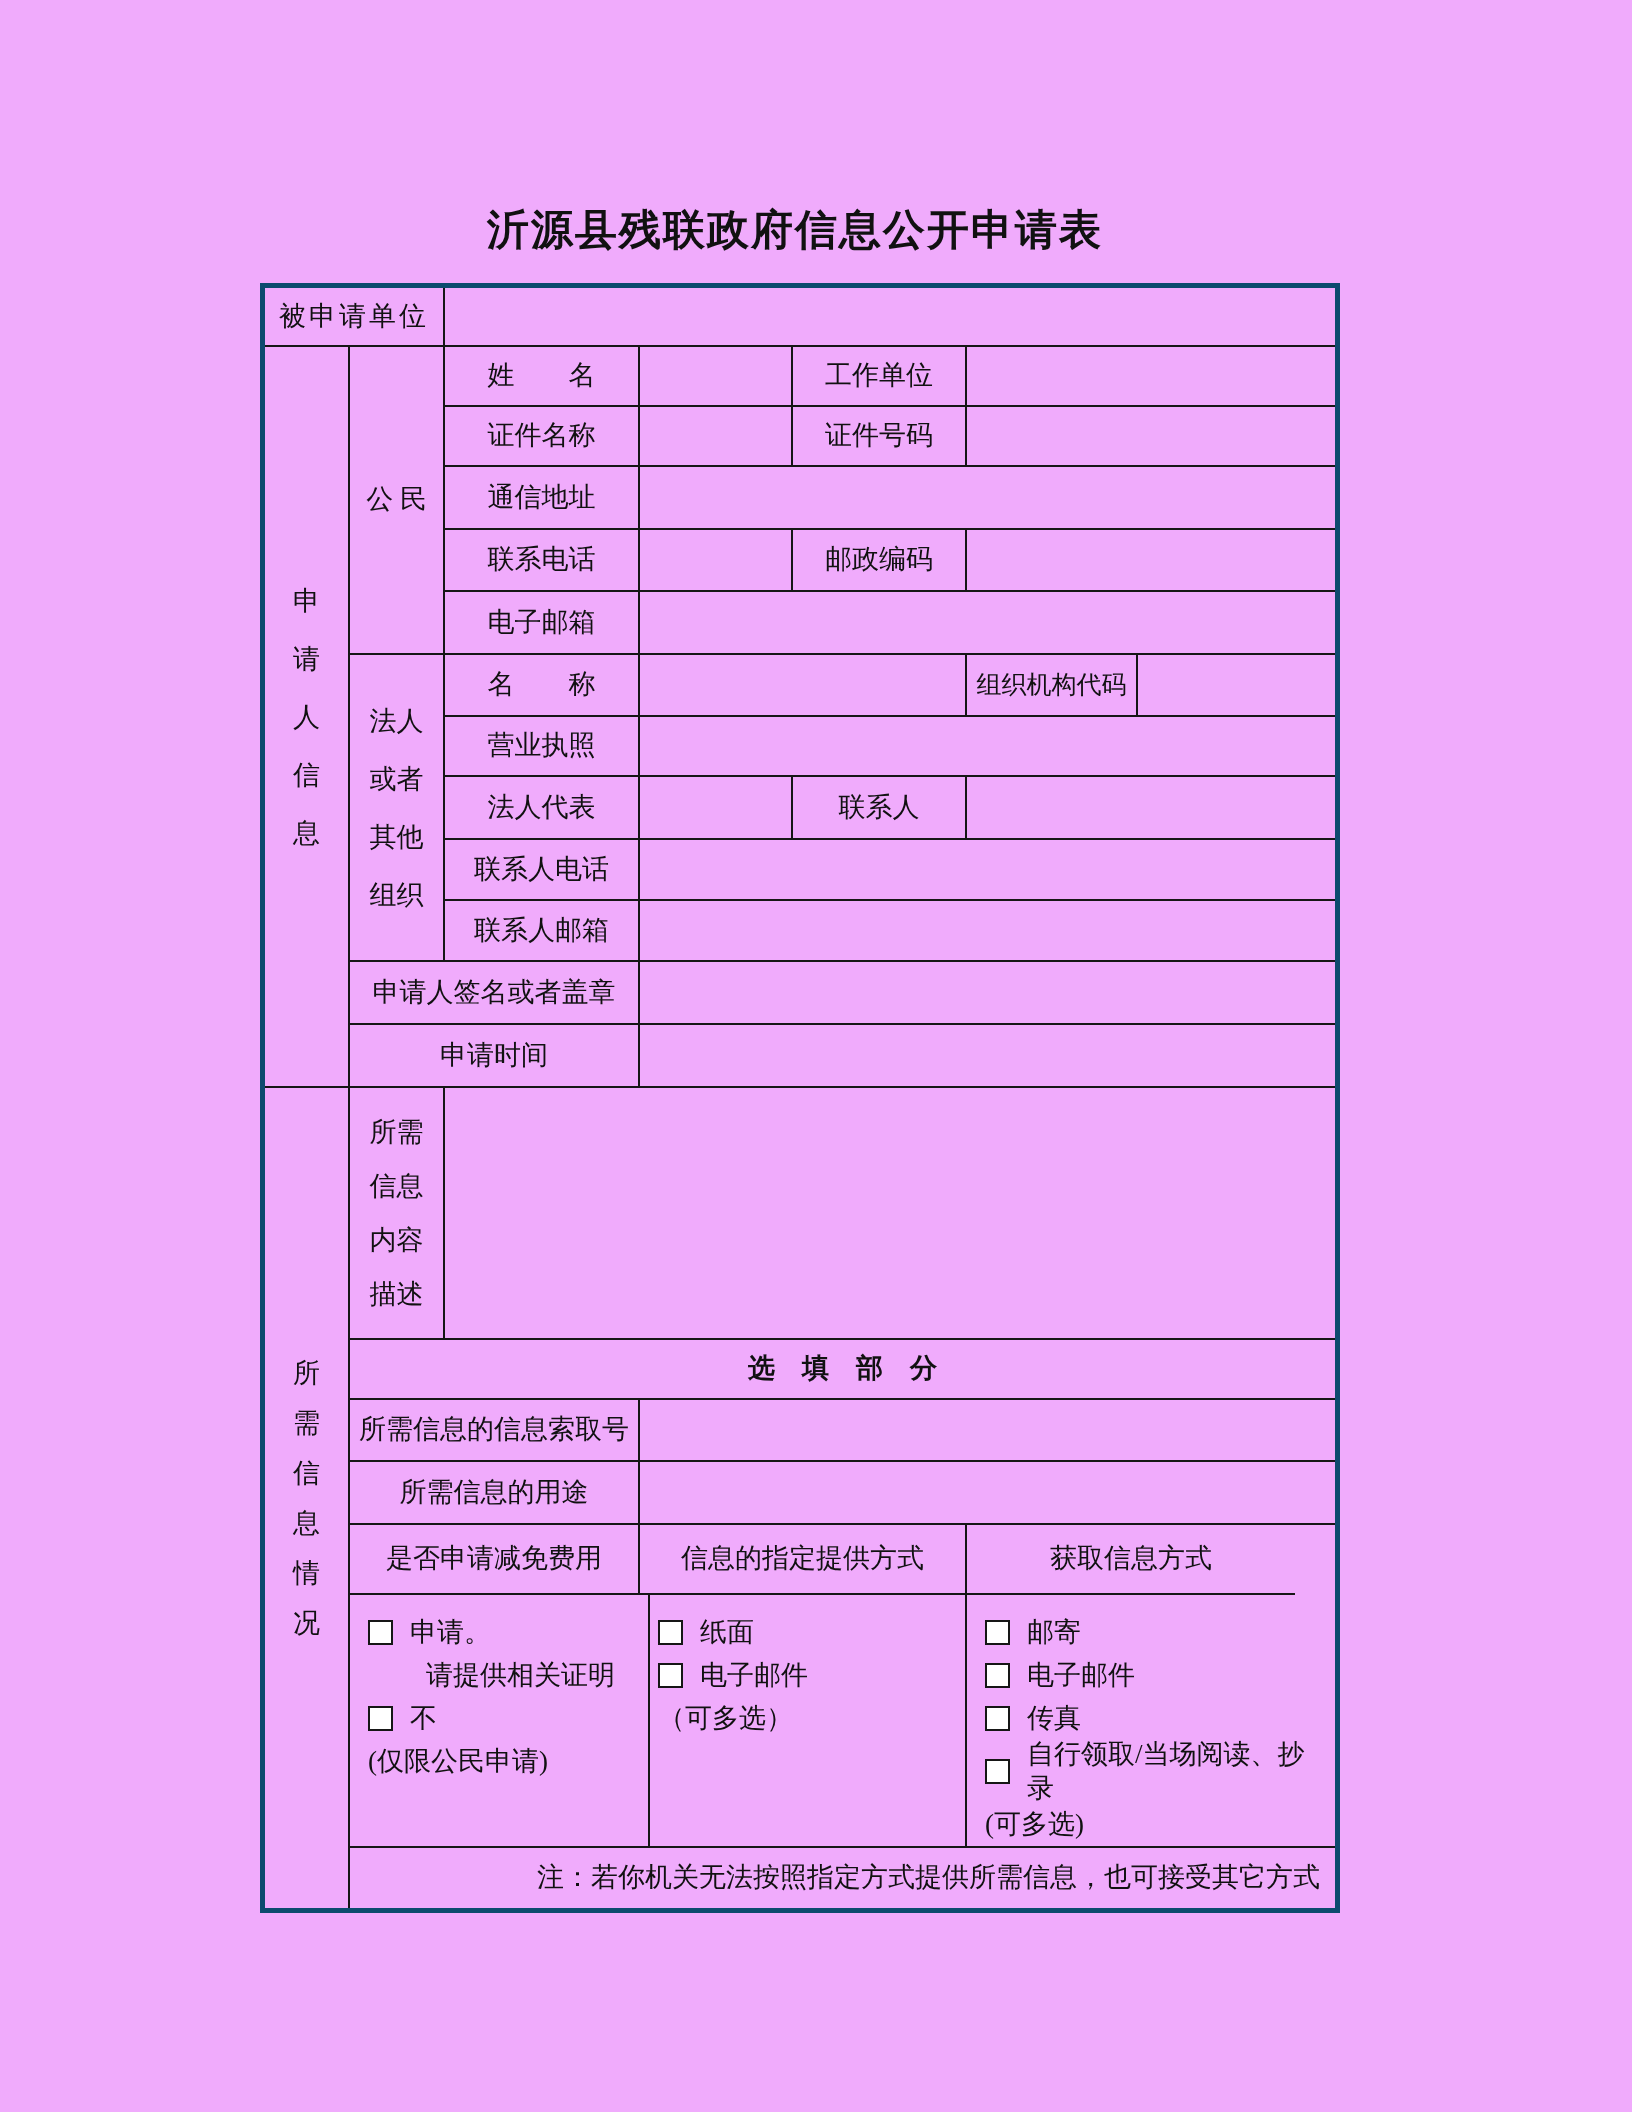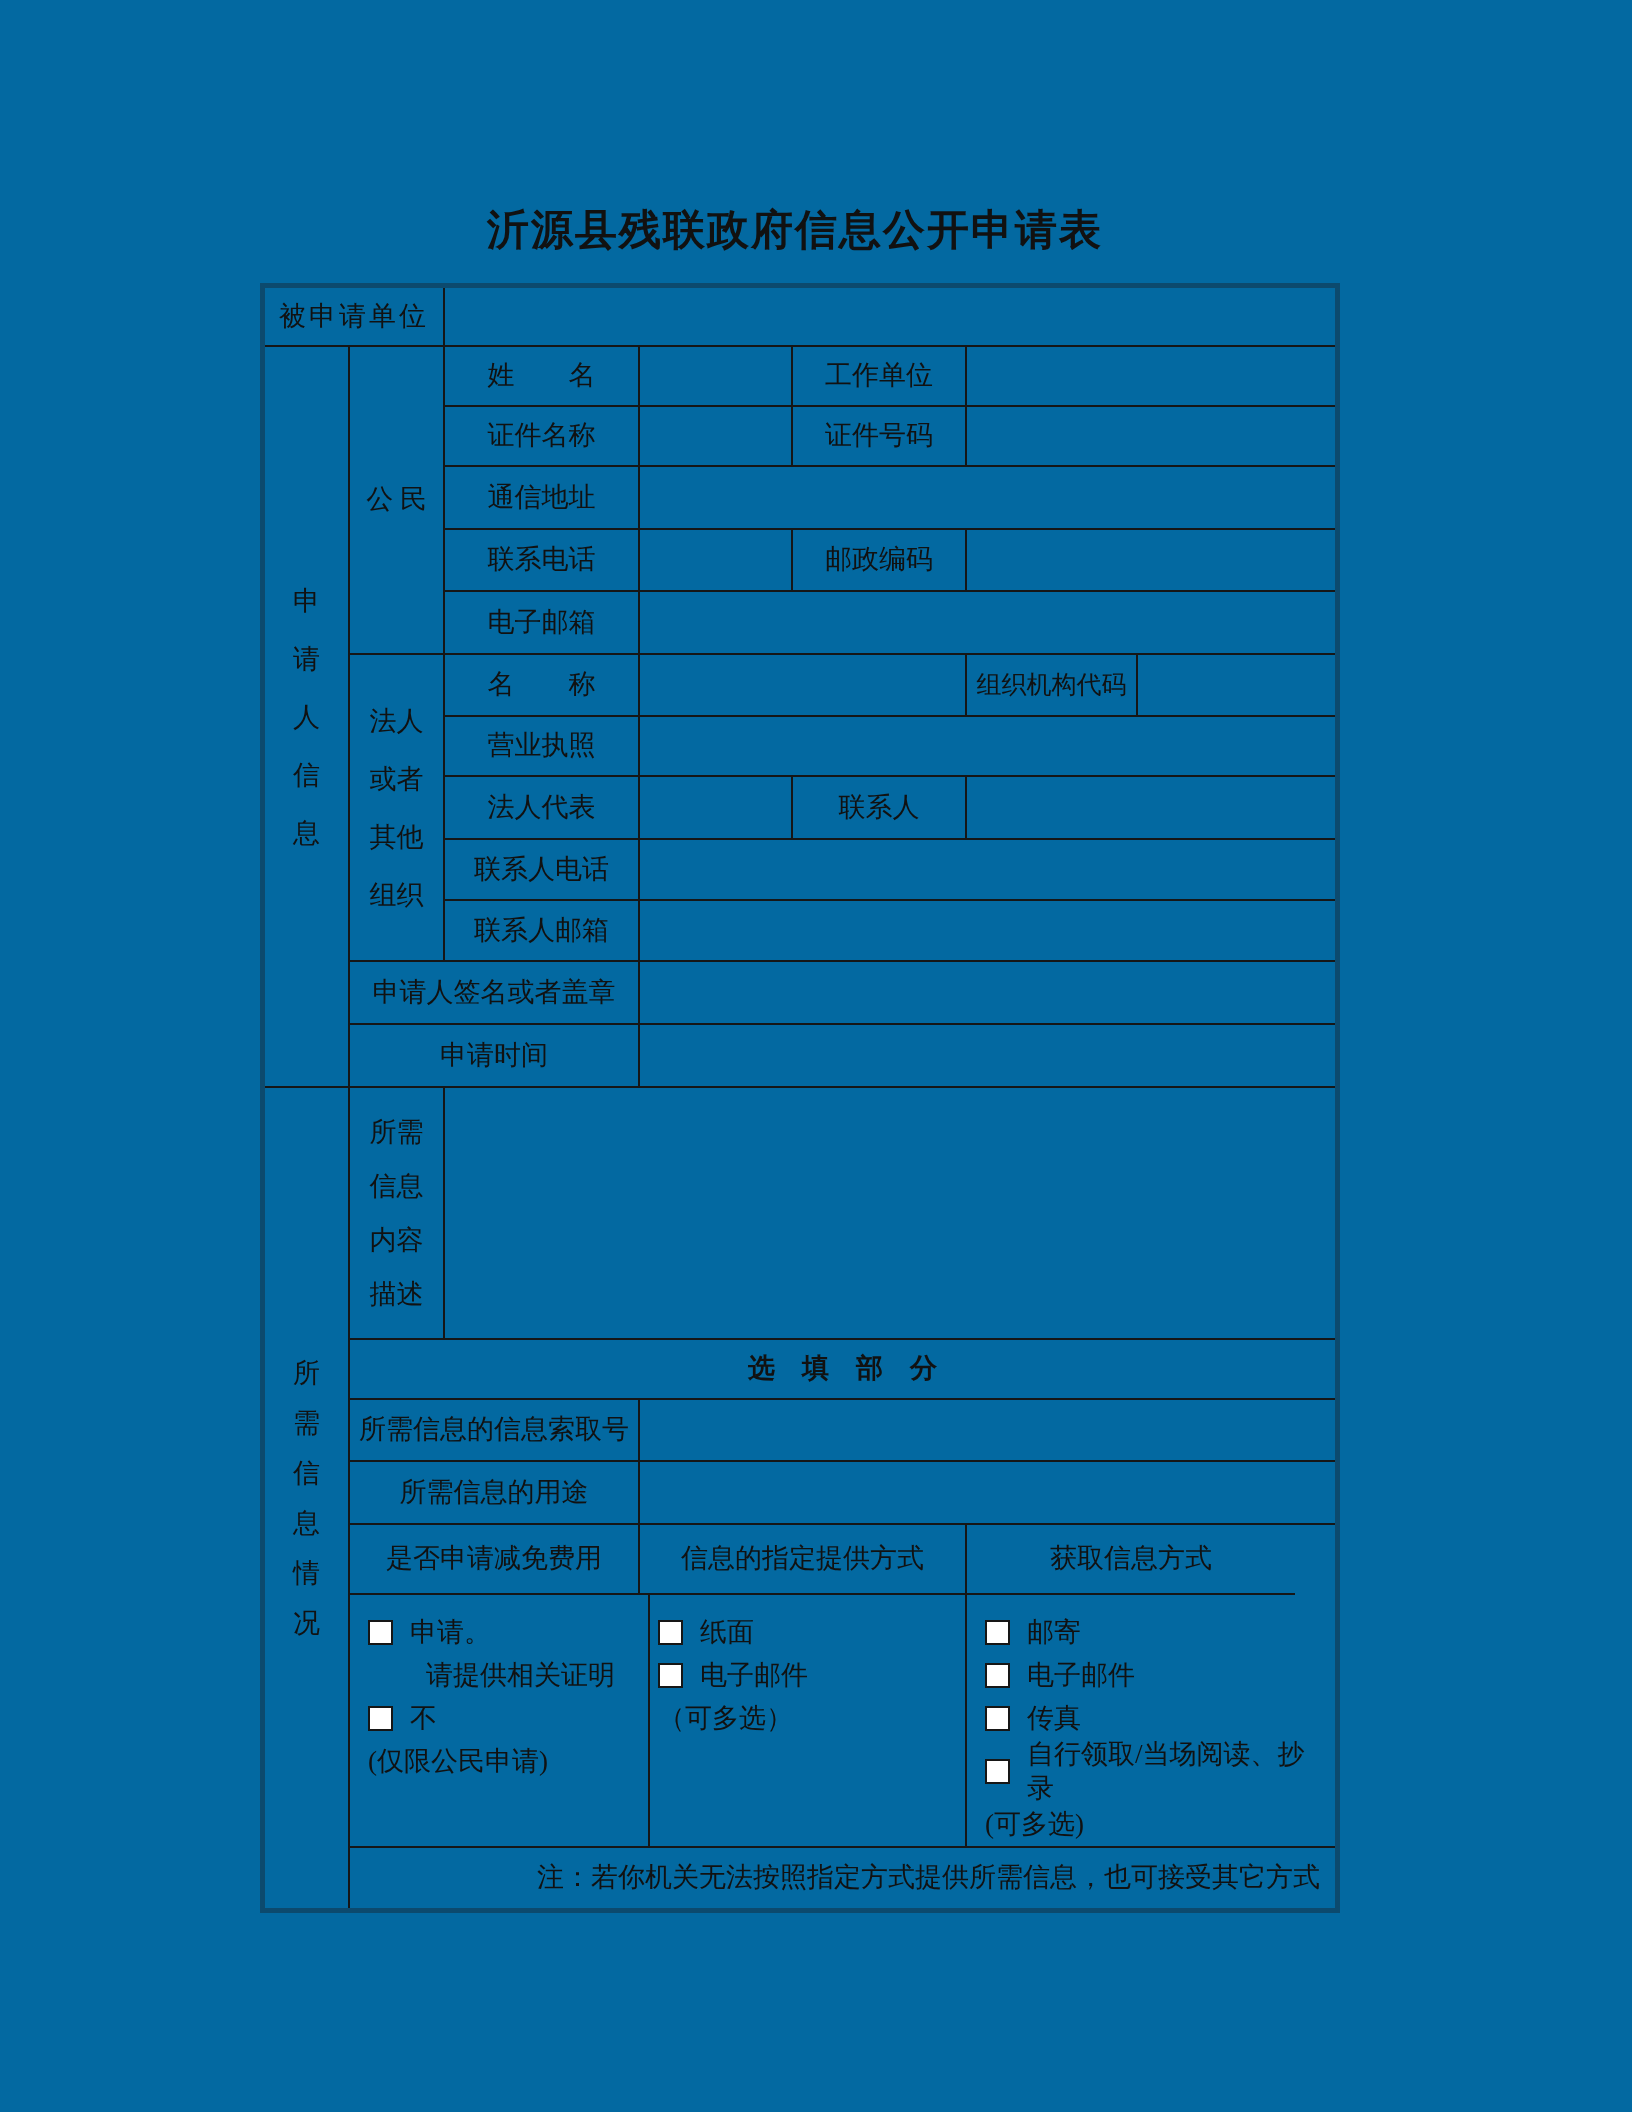--- a/index.html
+++ b/index.html
@@ -1,17 +1,17 @@
 <!DOCTYPE html>
 <html><head>
 <meta charset="utf-8">
 <style>
   html,body { margin:0; padding:0; background:#e8e8e8; }
   .page {
-    position:relative; width:1632px; height:2112px; background:#0369a1;
+    position:relative; width:1632px; height:2112px; background:#f0abfc;
     font-family:"Liberation Serif","DejaVu Serif",serif; color:#111;
     overflow:hidden;
   }
   .title {
     position:absolute; left:260px; top:203px; width:1070px; height:54px;
     text-align:center; font-size:42px; font-weight:bold; letter-spacing:2px;
     line-height:54px;
   }
   .tbl {
     position:absolute; left:260px; top:283px; width:1070px; height:1620px;

